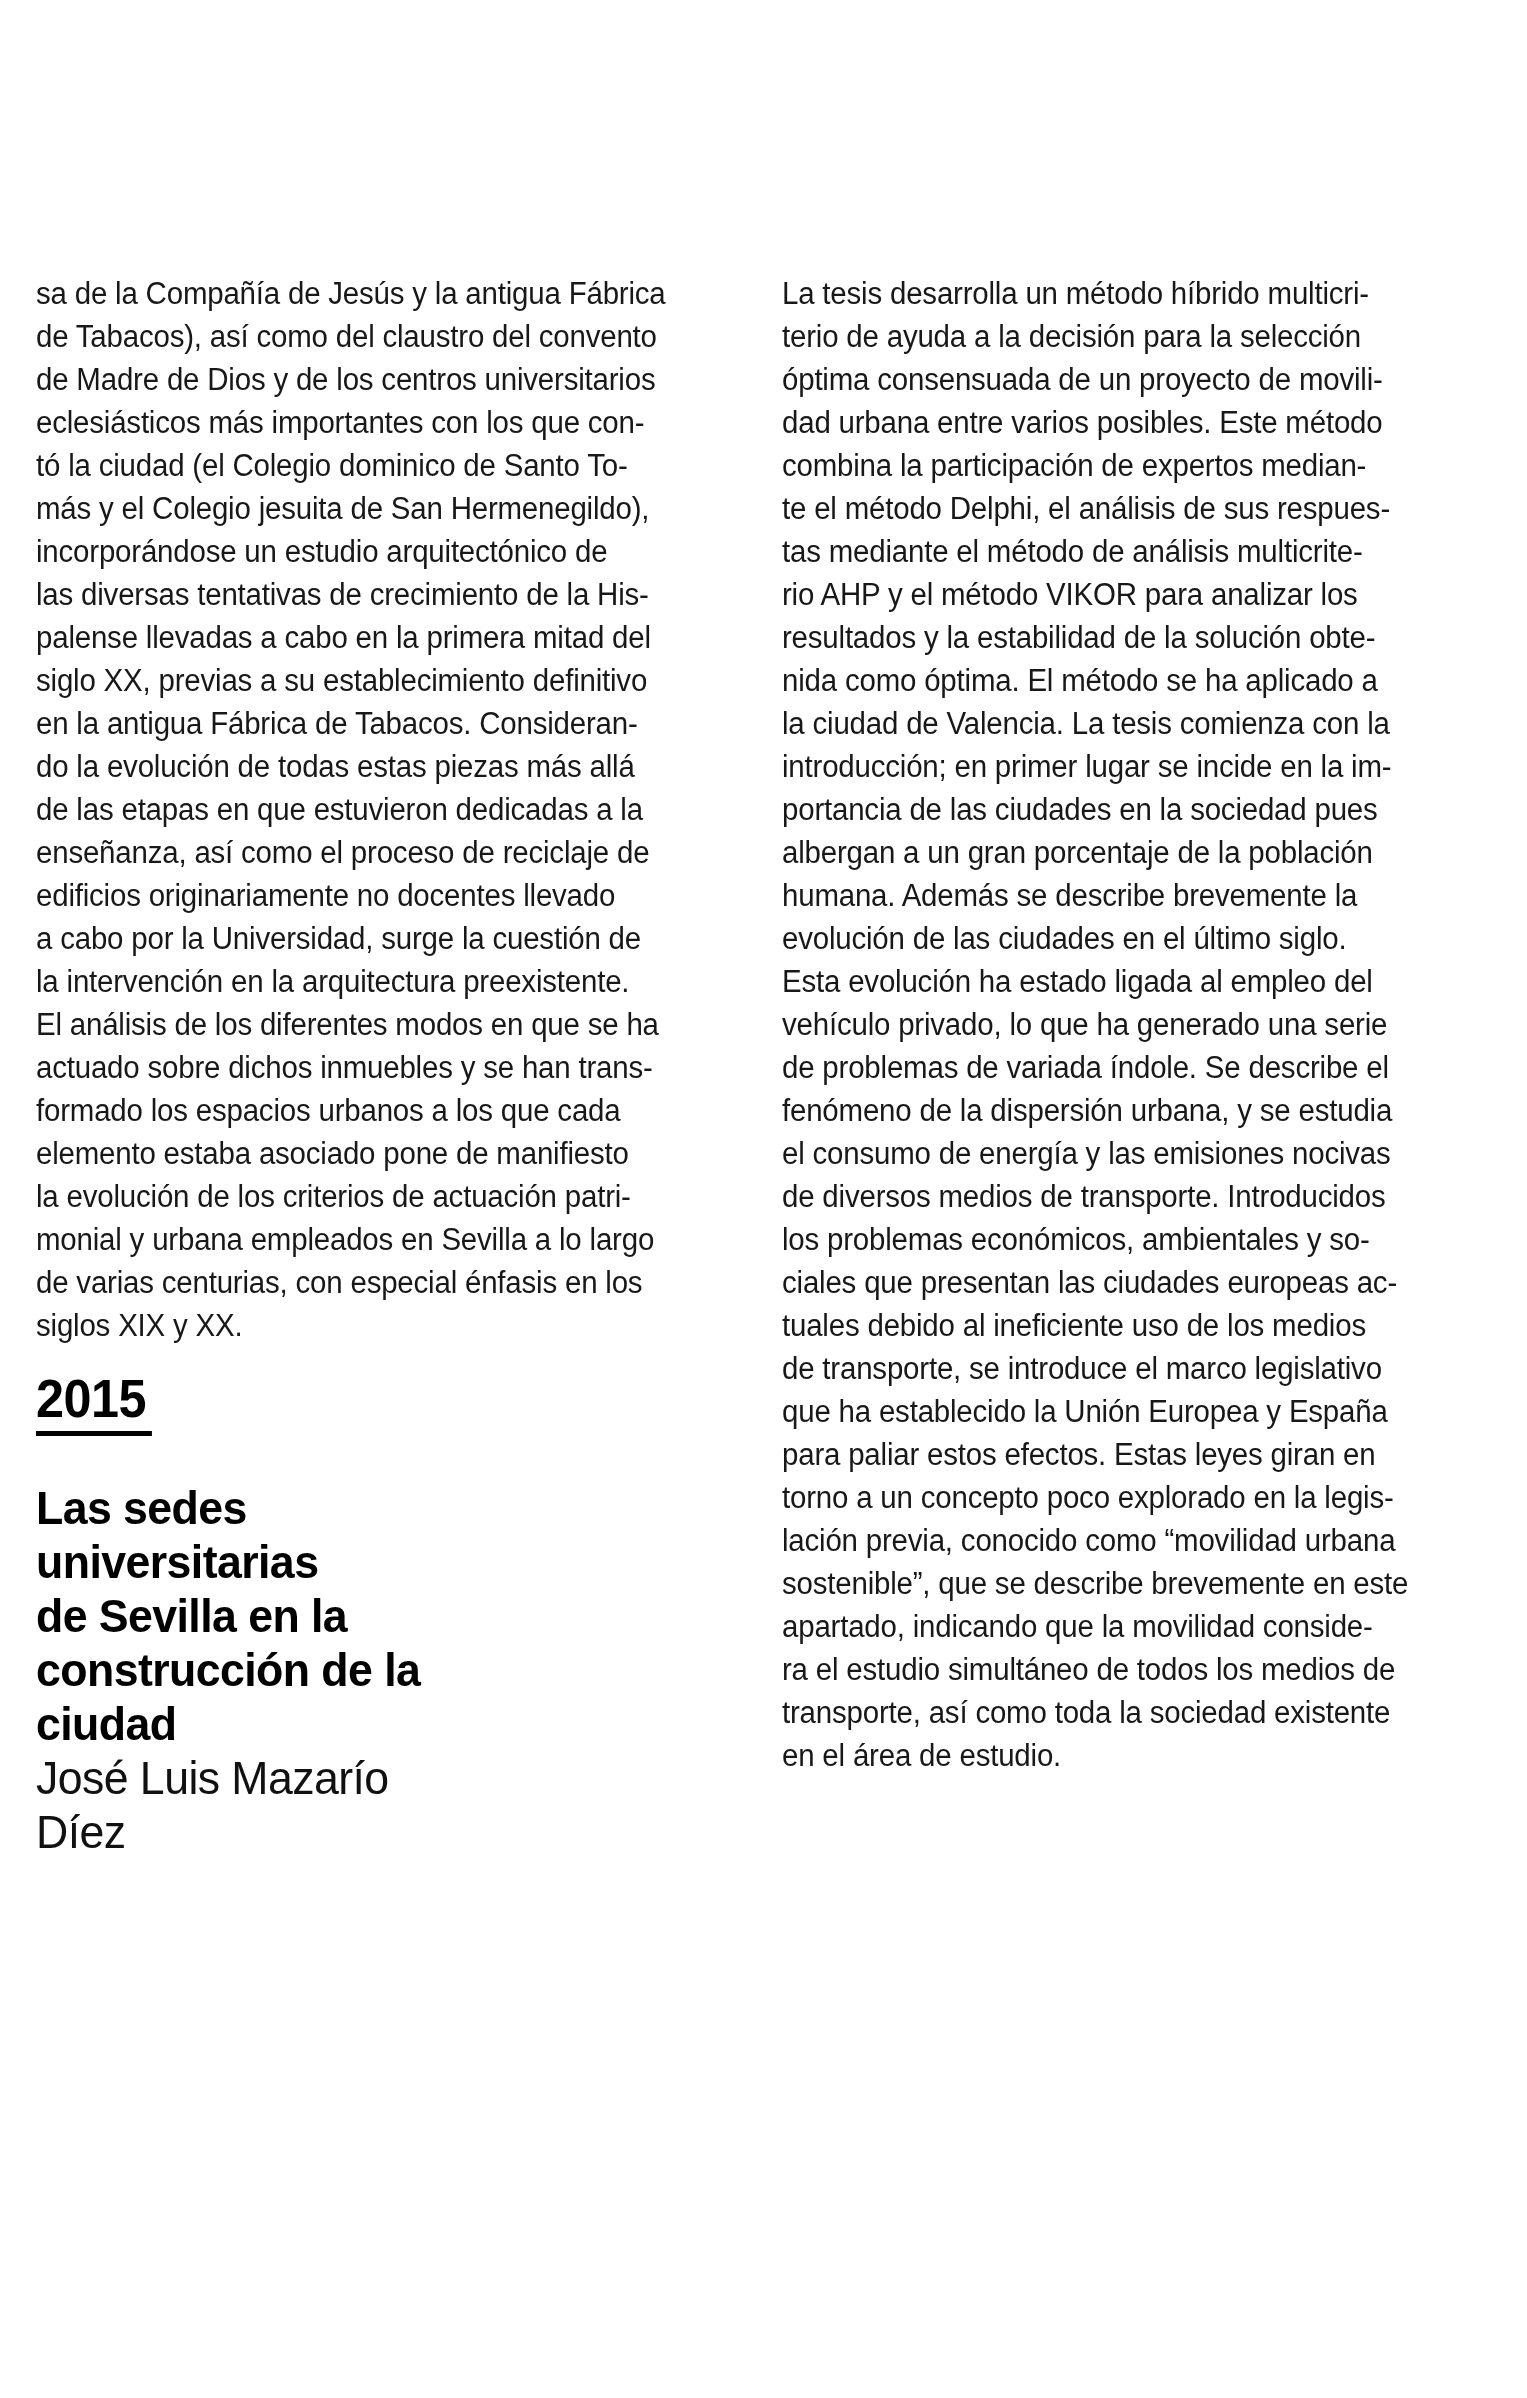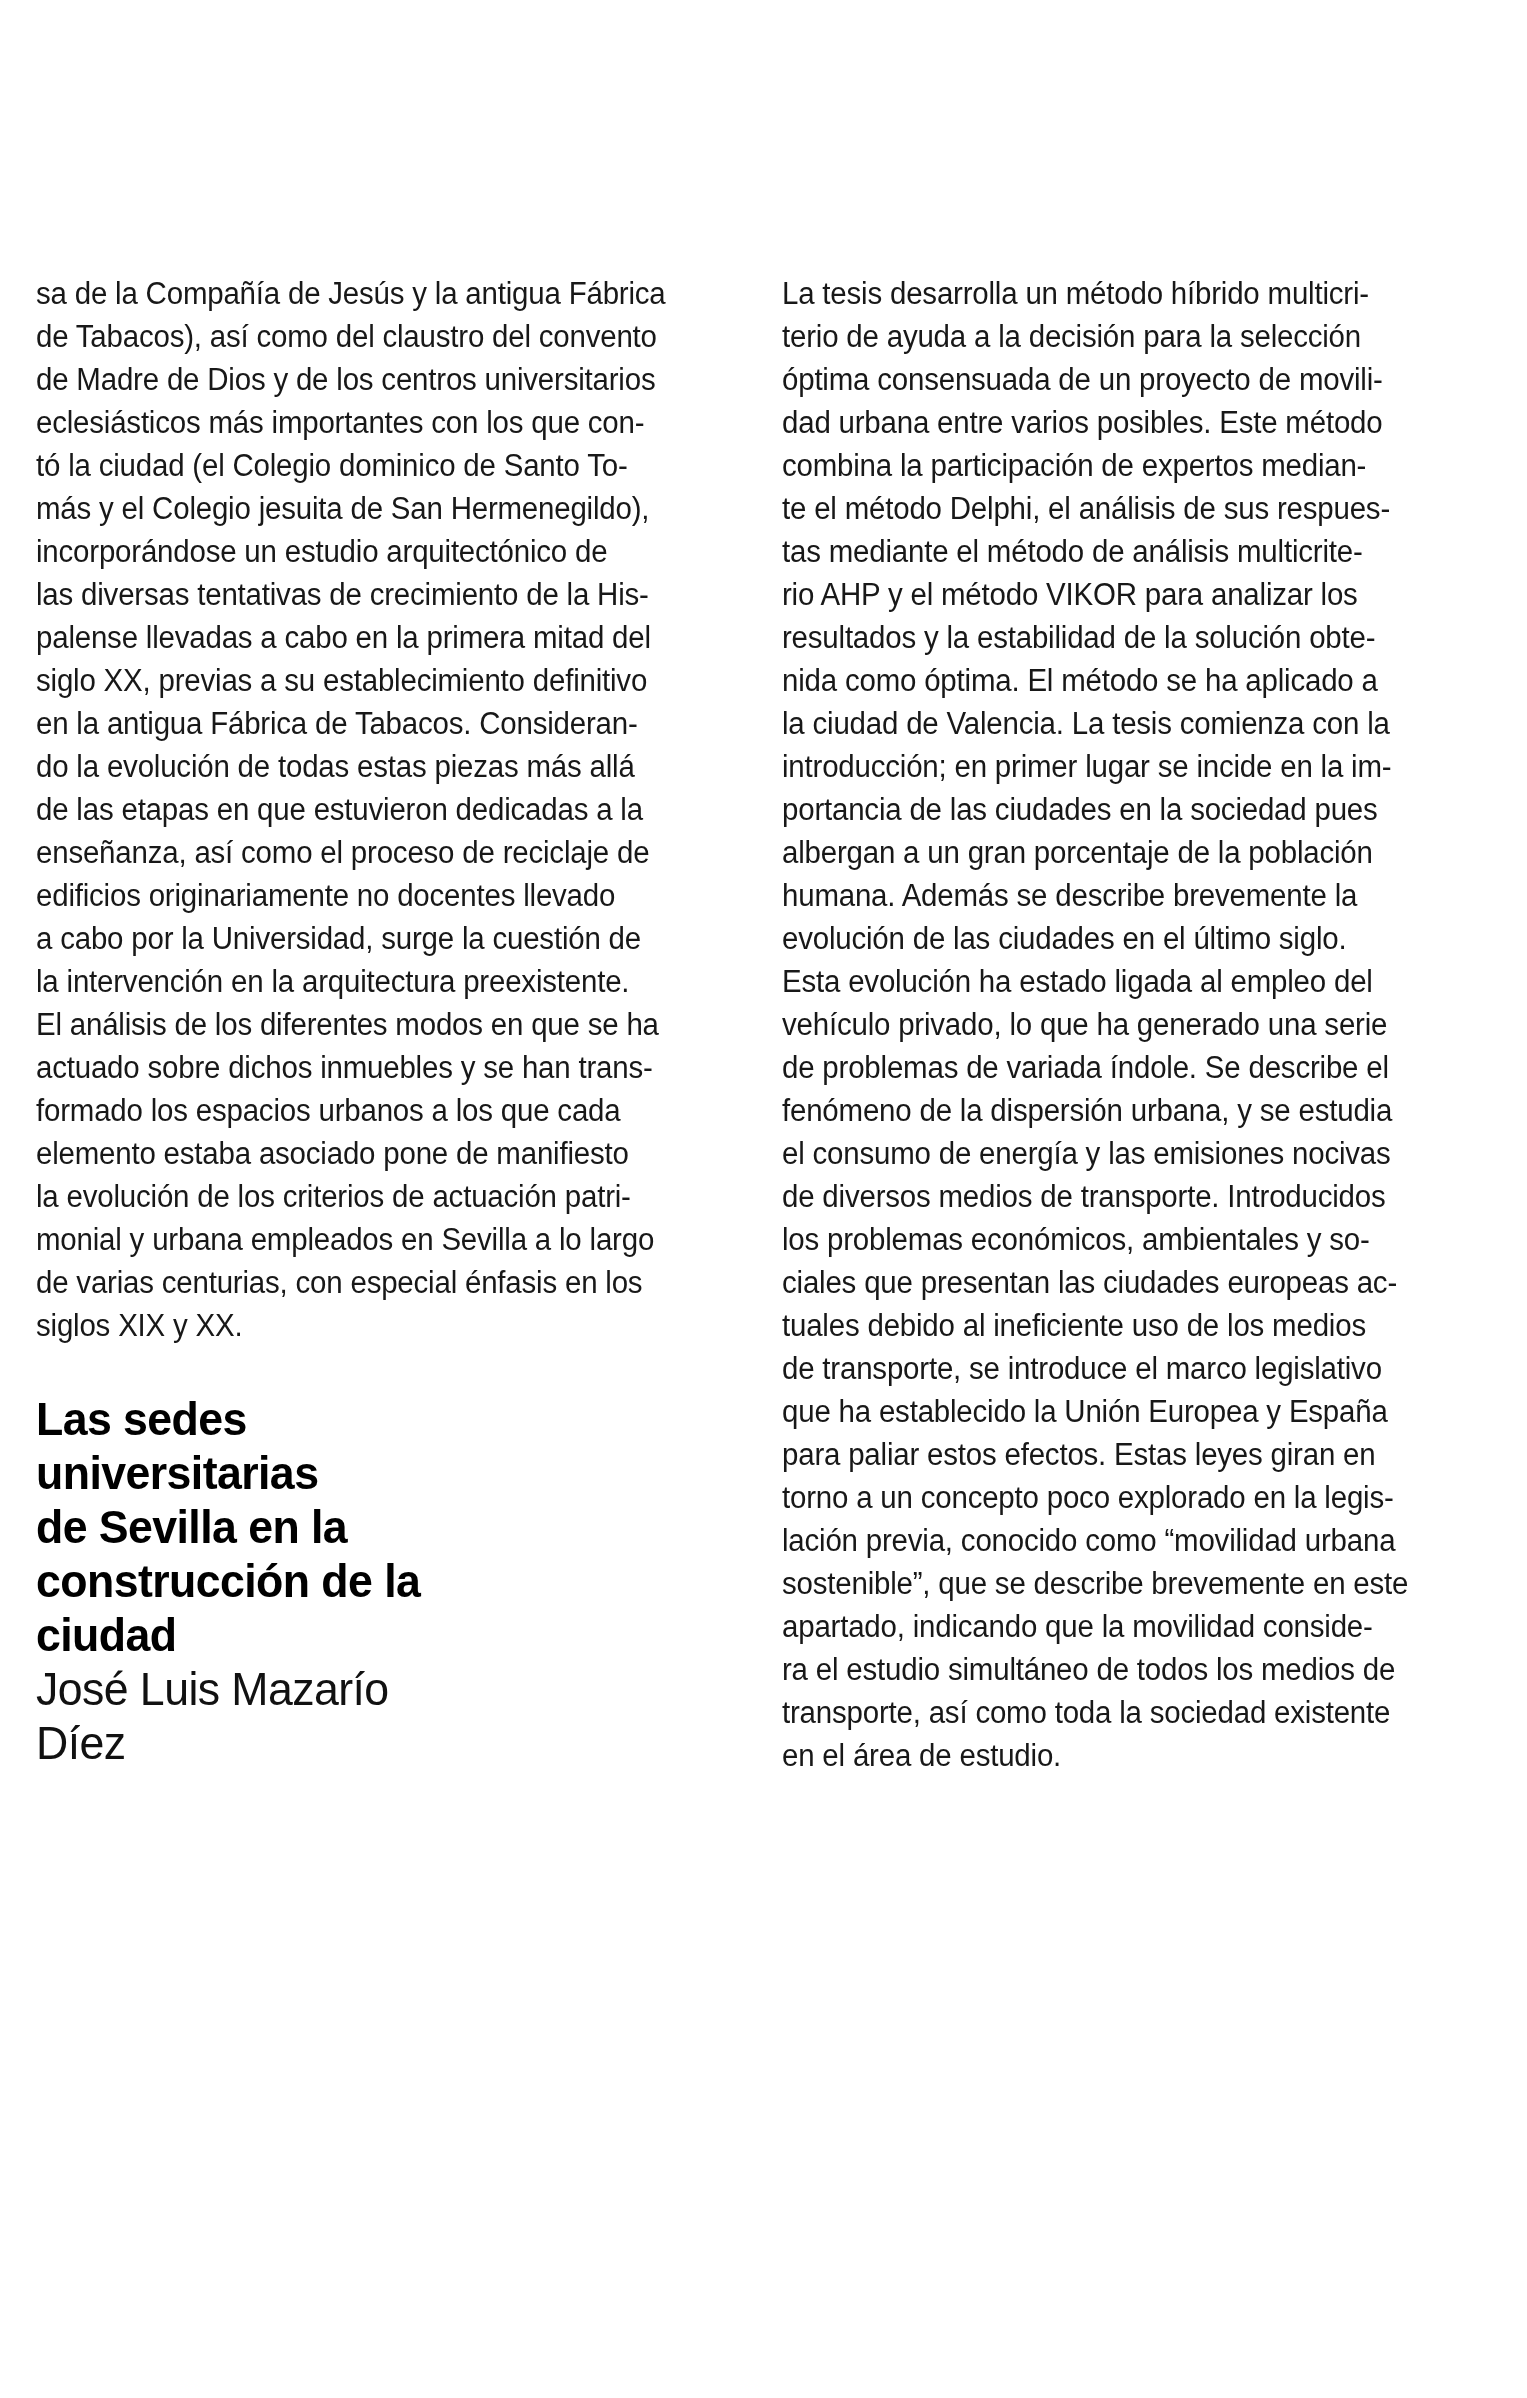--- a/index.html
+++ b/index.html
@@ -134,20 +134,23 @@
 la intervención en la arquitectura preexistente.
 El análisis de los diferentes modos en que se ha
 actuado sobre dichos inmuebles y se han trans-
 formado los espacios urbanos a los que cada
 elemento estaba asociado pone de manifiesto
 la evolución de los criterios de actuación patri-
 monial y urbana empleados en Sevilla a lo largo
 de varias centurias, con especial énfasis en los
 siglos XIX y XX.</p>
 
+      <div class="year-block">
+        <div class="year-heading">2015</div>
+      </div>
 
       <h1 class="entry-title">Las sedes
 universitarias
 de Sevilla en la
 construcción de la
 ciudad</h1>
 
       <p class="entry-author">José Luis Mazarío
 Díez</p>
 

